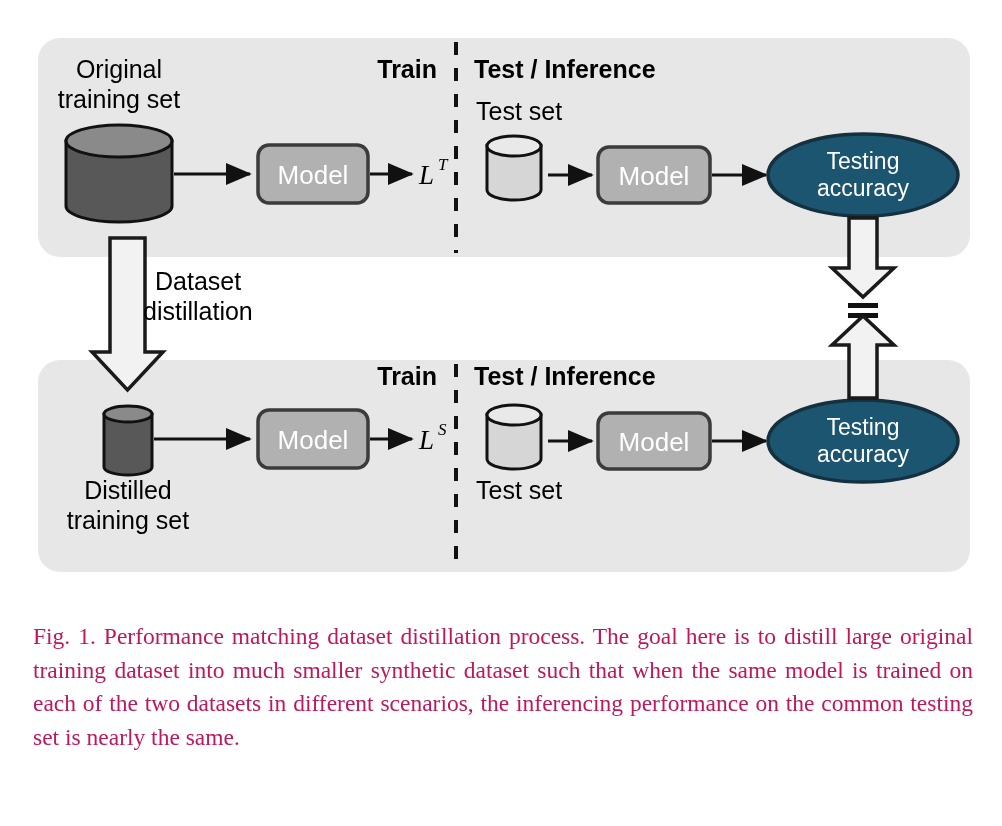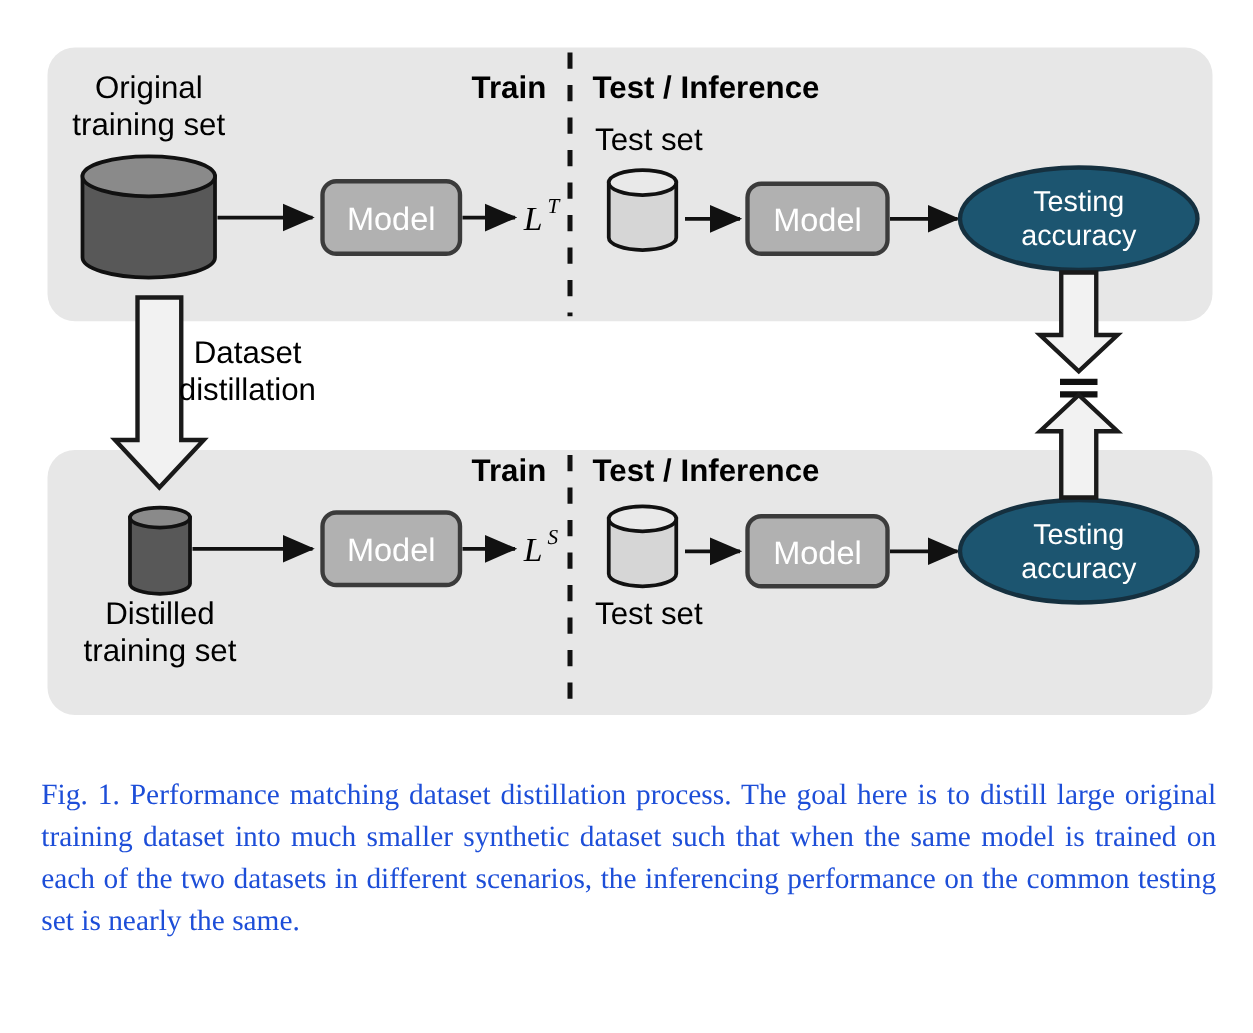--- a/index.html
+++ b/index.html
@@ -27,21 +27,21 @@
   }
 
   .caption {
     position: absolute;
     left: 33px;
     top: 620px;
     width: 940px;
     font-family: "Liberation Serif", serif;
     font-size: 23.5px;
     line-height: 33.5px;
-    color: #1d4ed8;
+    color: #be185d;
     text-align: justify;
     text-justify: inter-word;
   }
   .caption .figlabel { margin-right: 8px; }
 
   
   text {
     font-family: "Liberation Sans", sans-serif;
     fill: #000000;
   }

